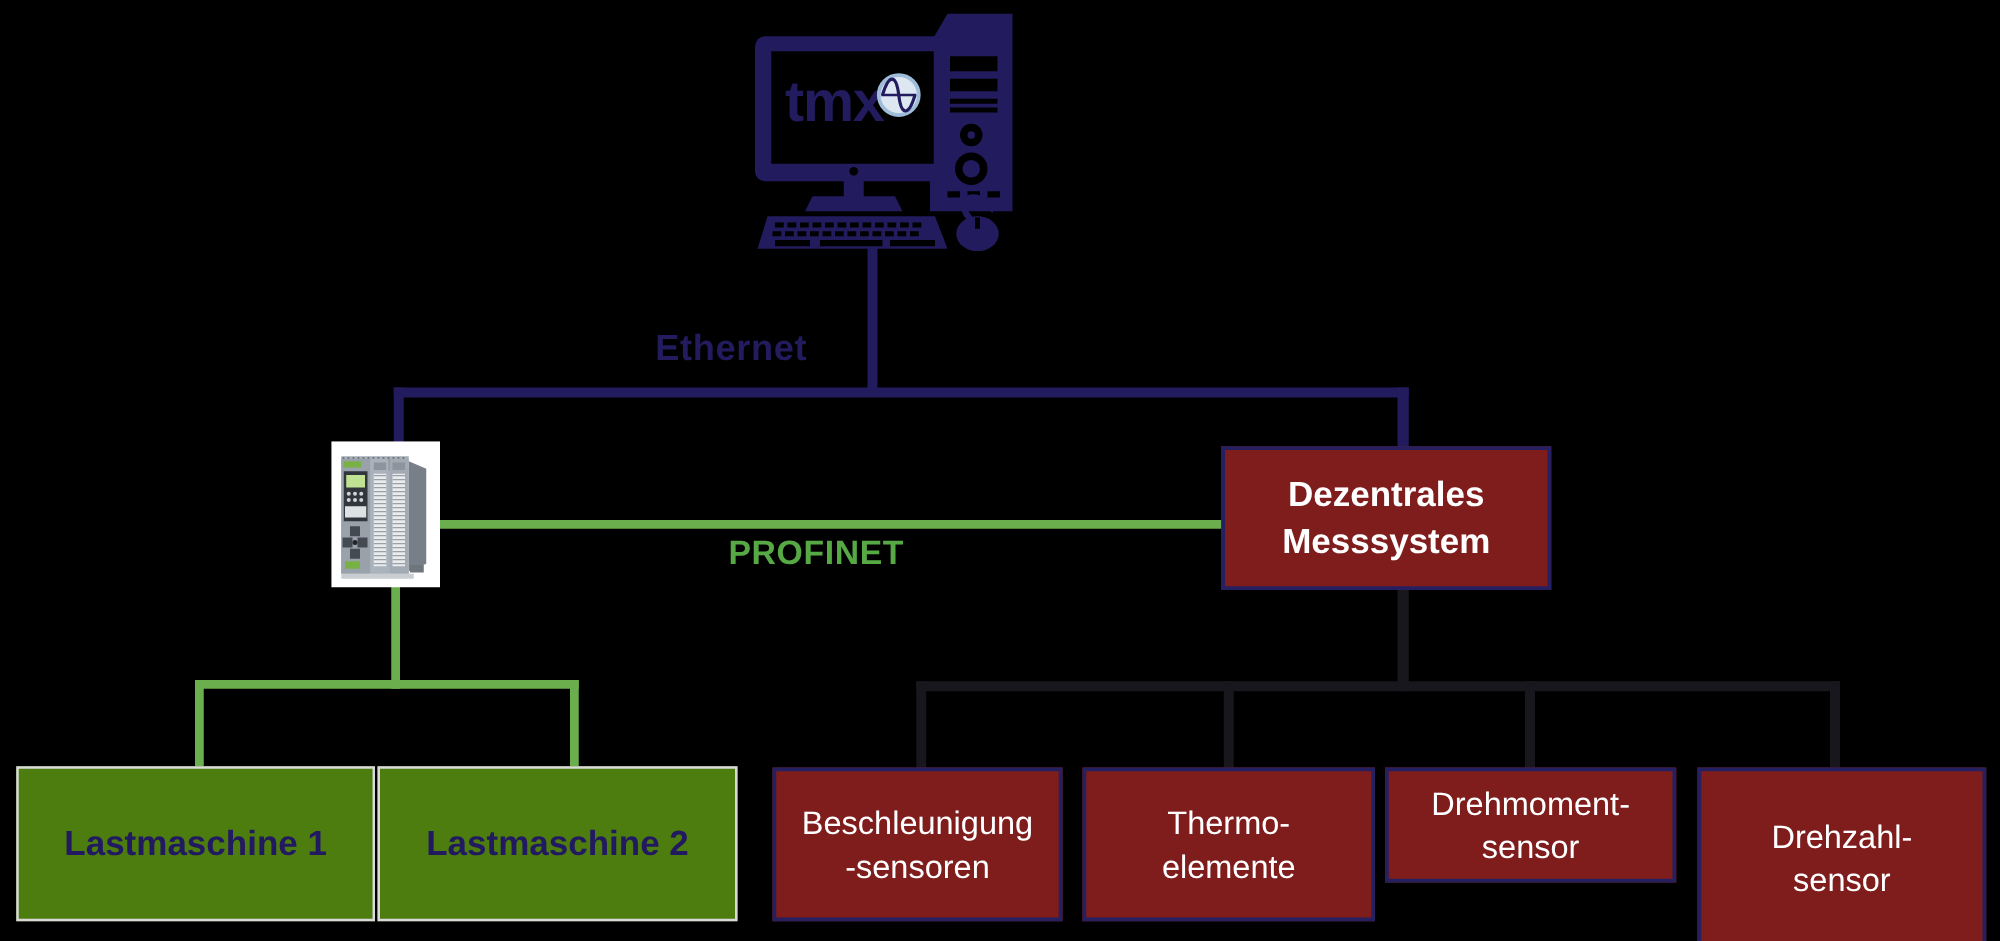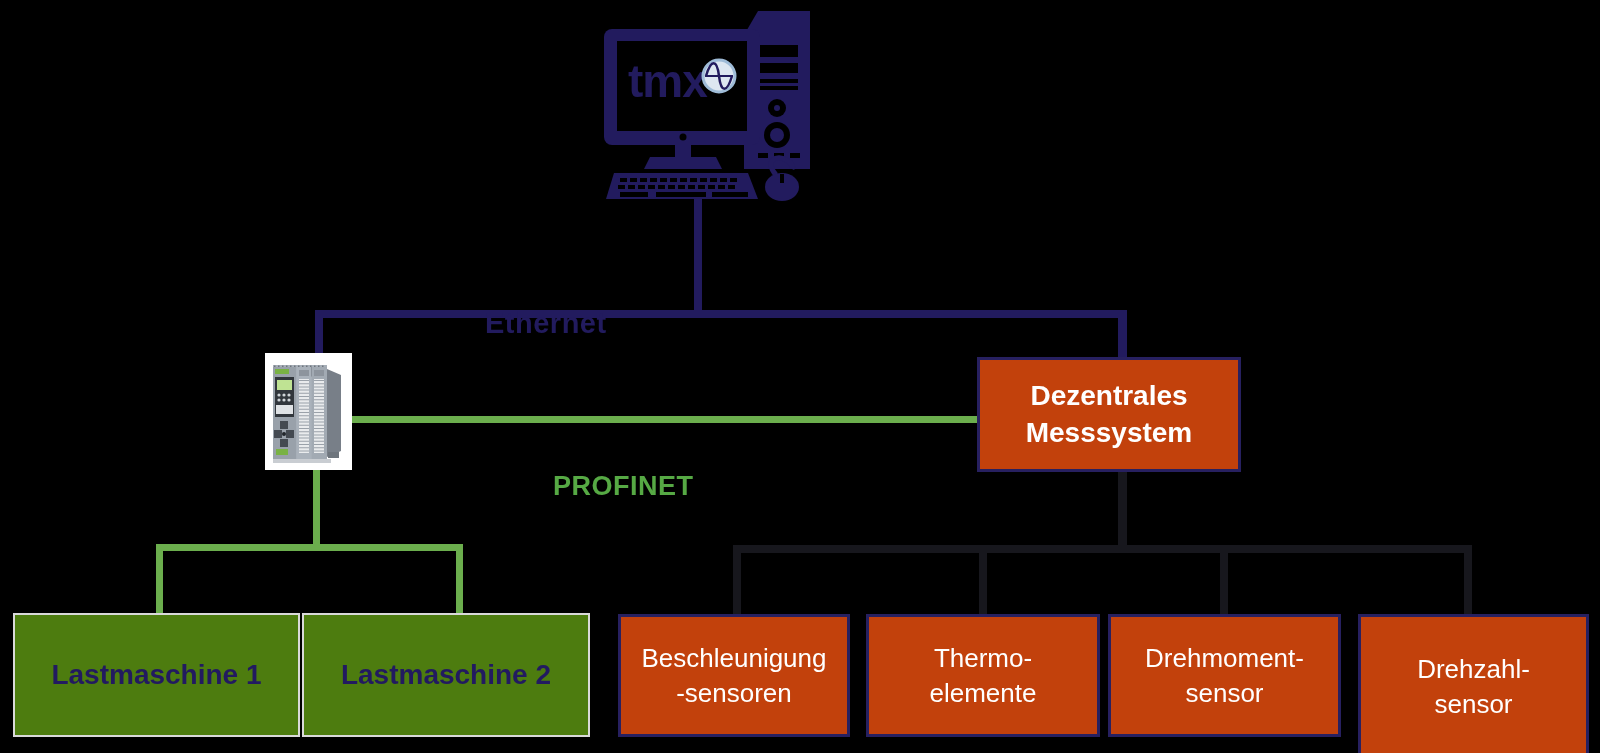--- a/index.html
+++ b/index.html
@@ -8,34 +8,33 @@
     font-family:"Liberation Sans", sans-serif;overflow:hidden;
   }
   .abs{position:absolute;}
   
   .line{position:absolute;}
   .navy-line{background:#221b5e;}
   .green-line{background:#6bae4d;}
   .dark-line{background:#17171d;}
   
   .net-label{
-    position:absolute;text-align:left;font-weight:bold;
+    position:absolute;text-align:center;font-weight:bold;
     letter-spacing:0.5px;
-    margin-top:44px;
   }
   .ethernet-label{color:#221b5e;font-size:29px;}
   .profinet-label{color:#56a944;font-size:27px;}
   
   .node{
     position:absolute;display:flex;align-items:center;justify-content:center;
     text-align:center;box-sizing:border-box;
   }
   .node-label{white-space:pre-line;line-height:1.32;}
   .blue-node{
-    background:#c2410c;border:3px solid #272060;color:#ffffff;font-size:26px;
+    background:#7f1d1d;border:3px solid #272060;color:#ffffff;font-size:26px;
   }
   .blue-node.bold{font-weight:bold;font-size:28px;}
   .machine-node{
     background:#4d7c0f;border:2px solid #d9d9d9;color:#221a60;
     font-weight:bold;font-size:28px;
   }
 </style>
 </head>
 <body>
 
@@ -197,21 +196,21 @@
   <div class="node blue-node" style="left:618px;top:614px;width:232px;height:123px;">
     <span class="node-label">Beschleunigung
 -sensoren</span>
   </div>
 
   <div class="node blue-node" style="left:866px;top:614px;width:234px;height:123px;">
     <span class="node-label">Thermo-
 elemente</span>
   </div>
 
-  <div class="node blue-node" style="left:1108px;top:614px;width:233px;height:123px;">
+  <div class="node blue-node" style="left:1108px;top:614px;width:233px;height:92px;">
     <span class="node-label">Drehmoment-
 sensor</span>
   </div>
 
   <div class="node blue-node" style="left:1358px;top:614px;width:231px;height:145px;">
     <span class="node-label">Drehzahl-
 sensor</span>
   </div>
 
 </div>

